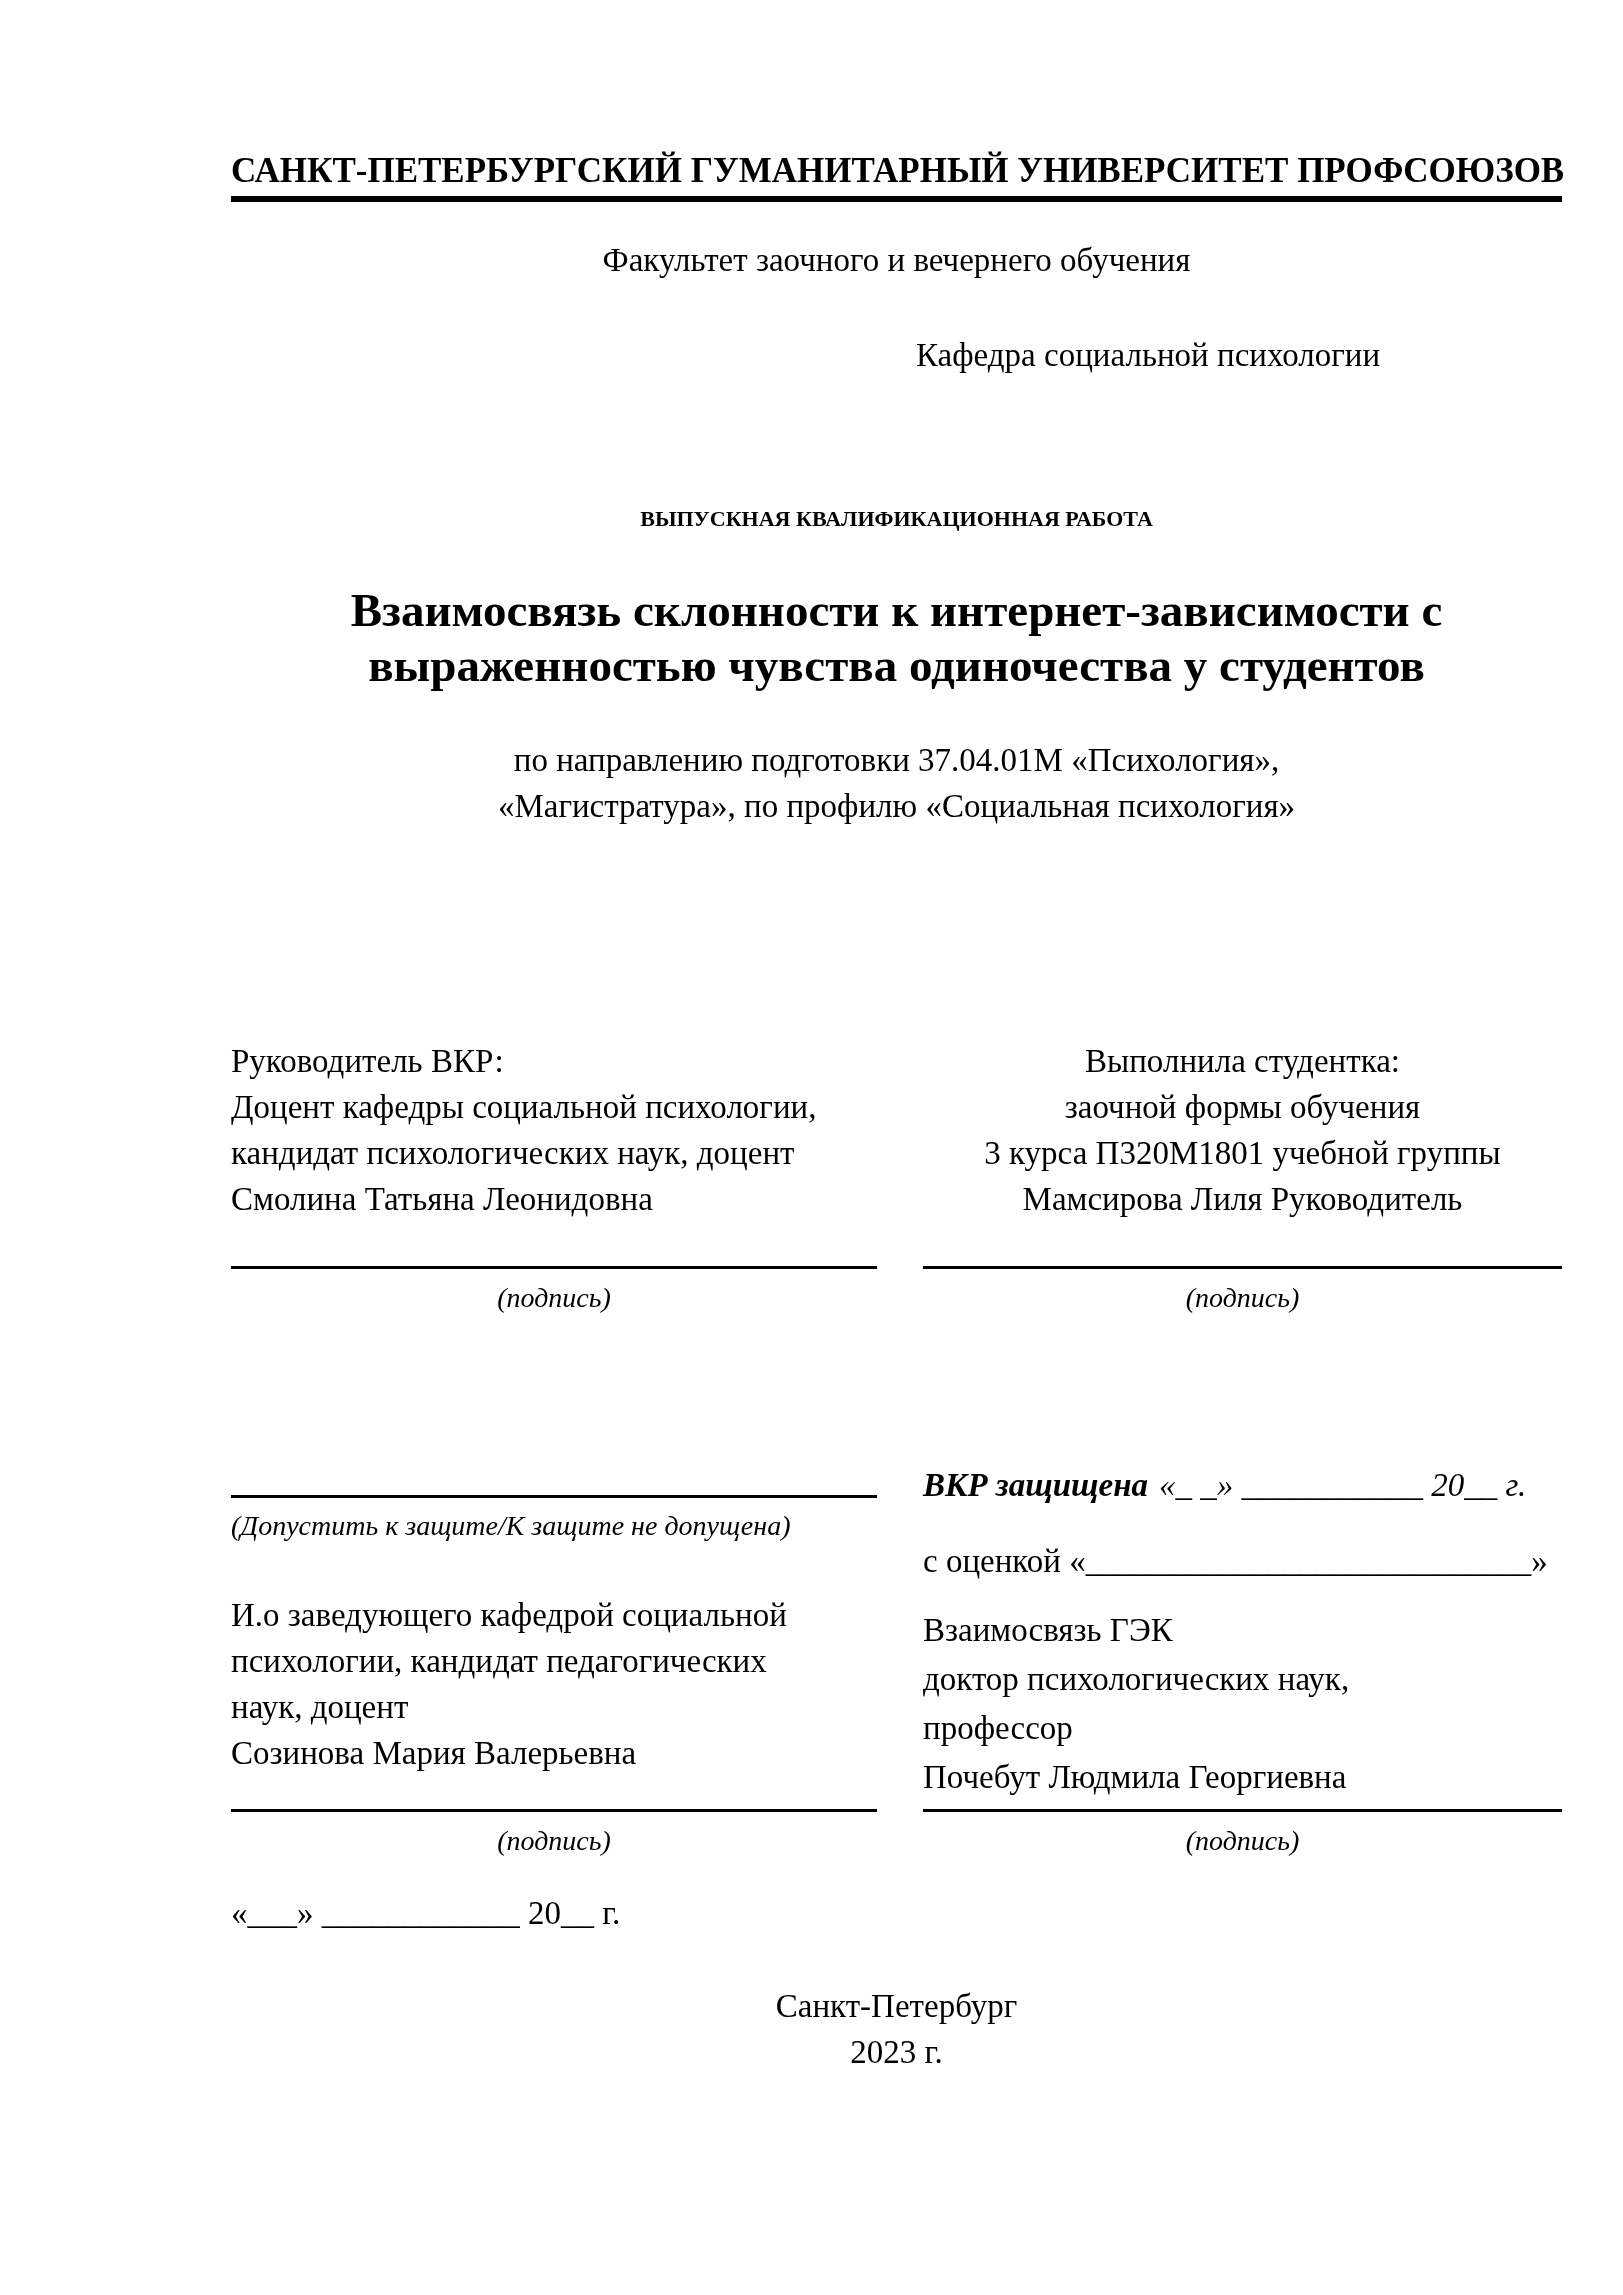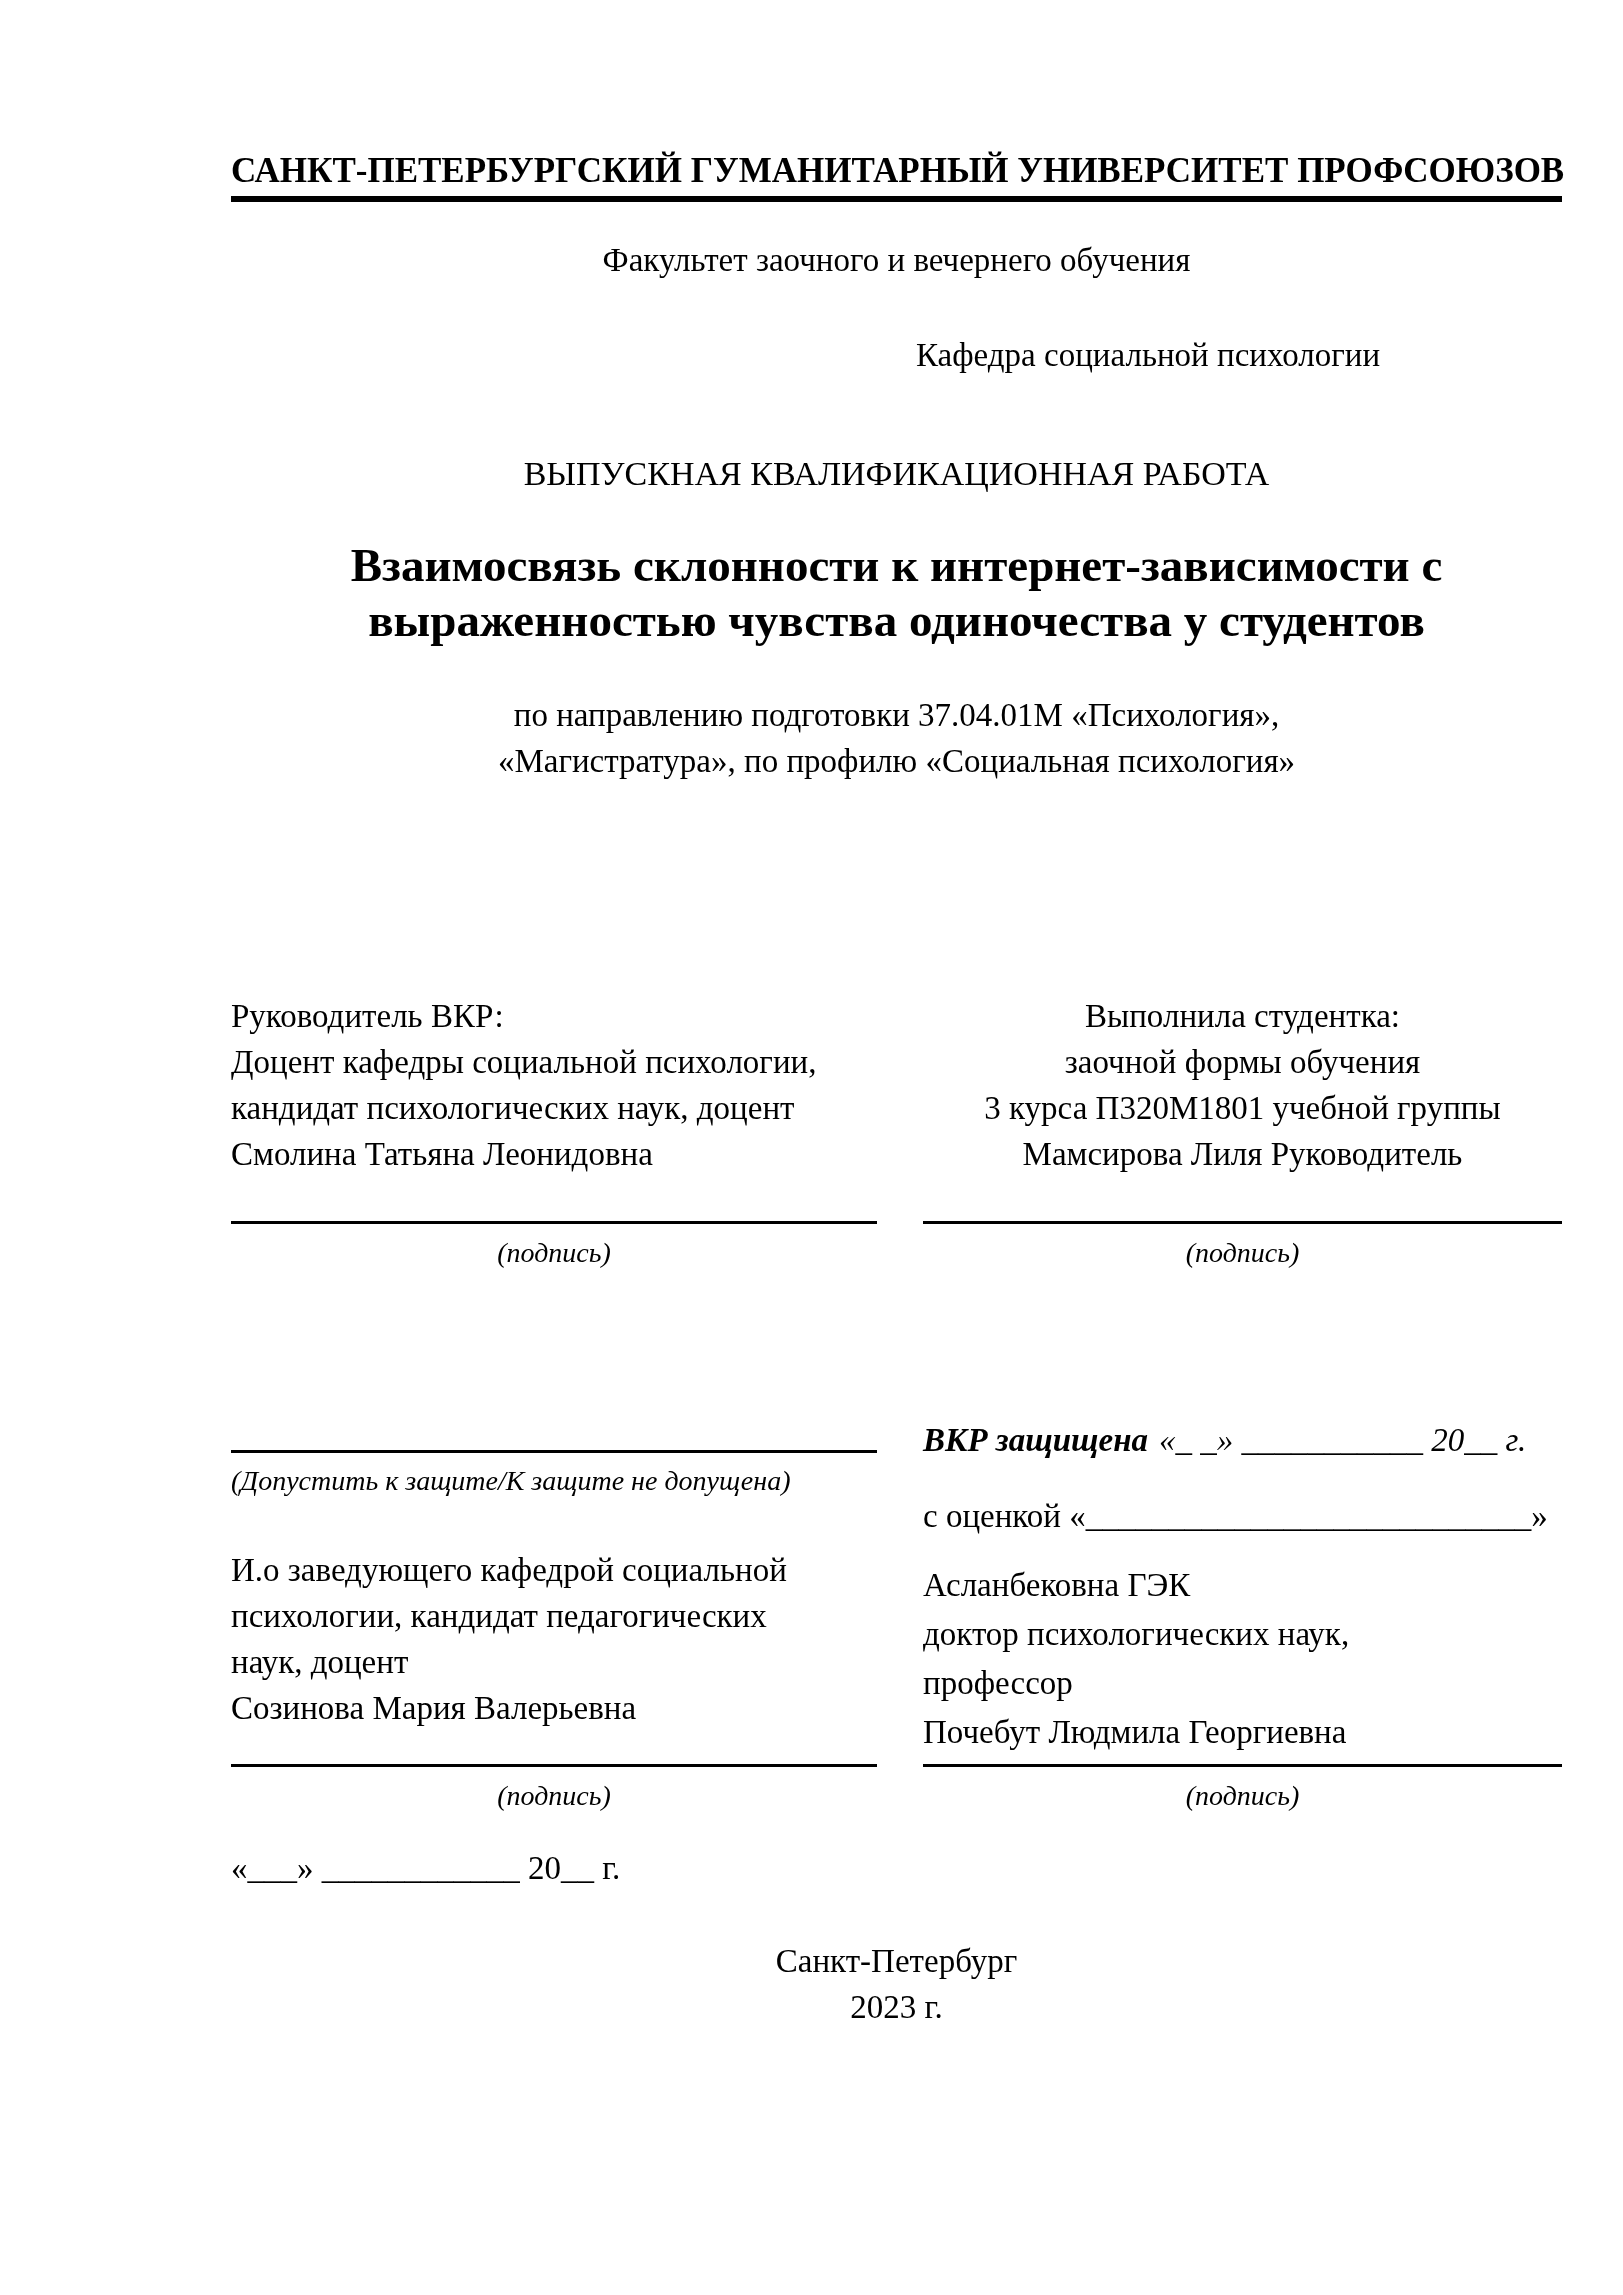--- a/index.html
+++ b/index.html
@@ -16,22 +16,22 @@
   .univ{
     text-align:center;
     font-weight:bold;
     font-size:35px;line-height:40px;
     white-space:nowrap;
   }
   .rule{border-bottom:6.3px solid #000;margin-top:4.7px;}
   .faculty{text-align:center;margin-top:35px;}
   .department{margin-top:49px;margin-left:685px;white-space:nowrap;}
   .worktype{
-    text-align:center;font-weight:normal;margin-top:73px;
-    font-size:34px;line-height:46px;
+    text-align:center;font-weight:bold;margin-top:118px;
+    font-size:22px;line-height:46px;
   }
   .maintitle{
     text-align:center;font-weight:bold;
     font-size:47px;line-height:55px;
     margin-top:41px;
   }
   .program{text-align:center;margin-top:44px;}
   .row{display:flex;justify-content:space-between;align-items:flex-start;}
   .row1{margin-top:209px;}
   .row2{margin-top:148px;}
@@ -109,21 +109,21 @@
         <div>наук, доцент</div>
         <div>Созинова Мария Валерьевна</div>
       </div>
     </div>
     <div class="col-r">
       <div class="defline">
         <span class="b">ВКР защищена</span><span class="gap">«_ _» ___________ 20__ г.</span>
       </div>
       <div class="gradeline">с оценкой «___________________________»</div>
       <div class="chairman">
-        <div>Асланбековна ГЭК</div>
+        <div>Взаимосвязь ГЭК</div>
         <div>доктор психологических наук,</div>
         <div>профессор</div>
         <div>Почебут Людмила Георгиевна</div>
       </div>
     </div>
   </div>
 
   <div class="row row3">
     <div class="col-l">
       <div class="sigline"></div>

